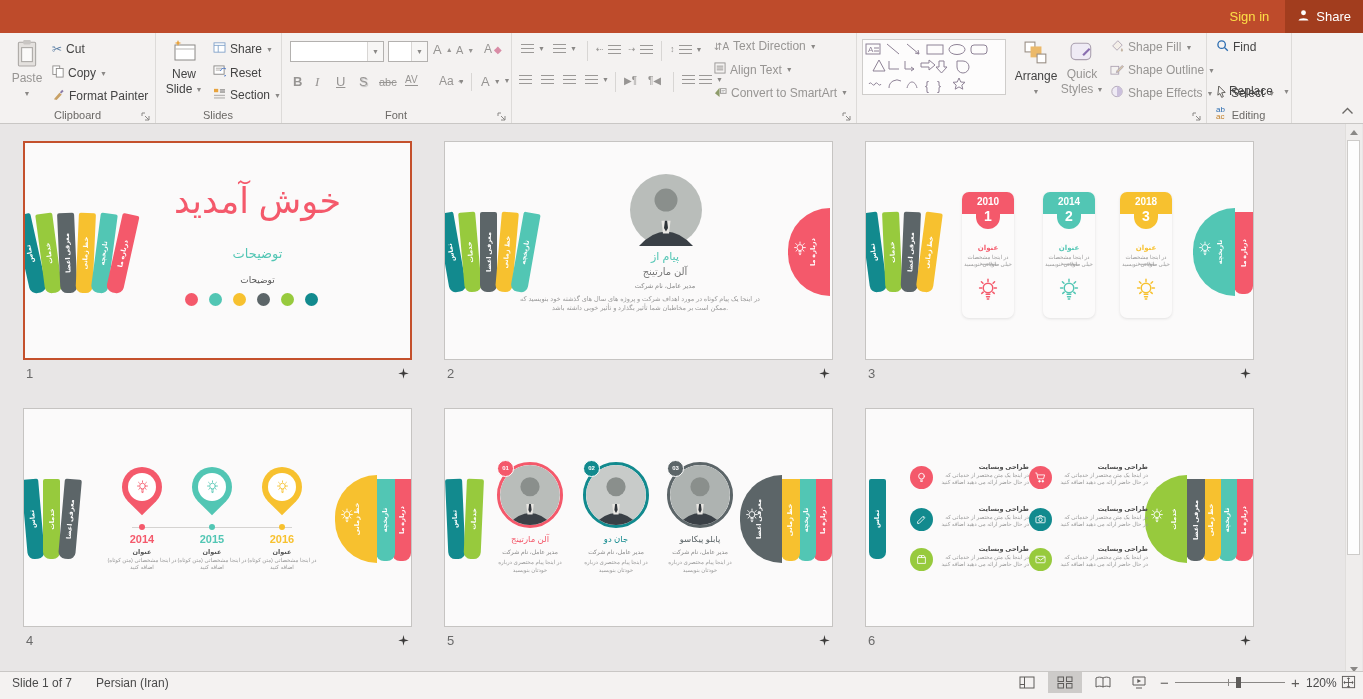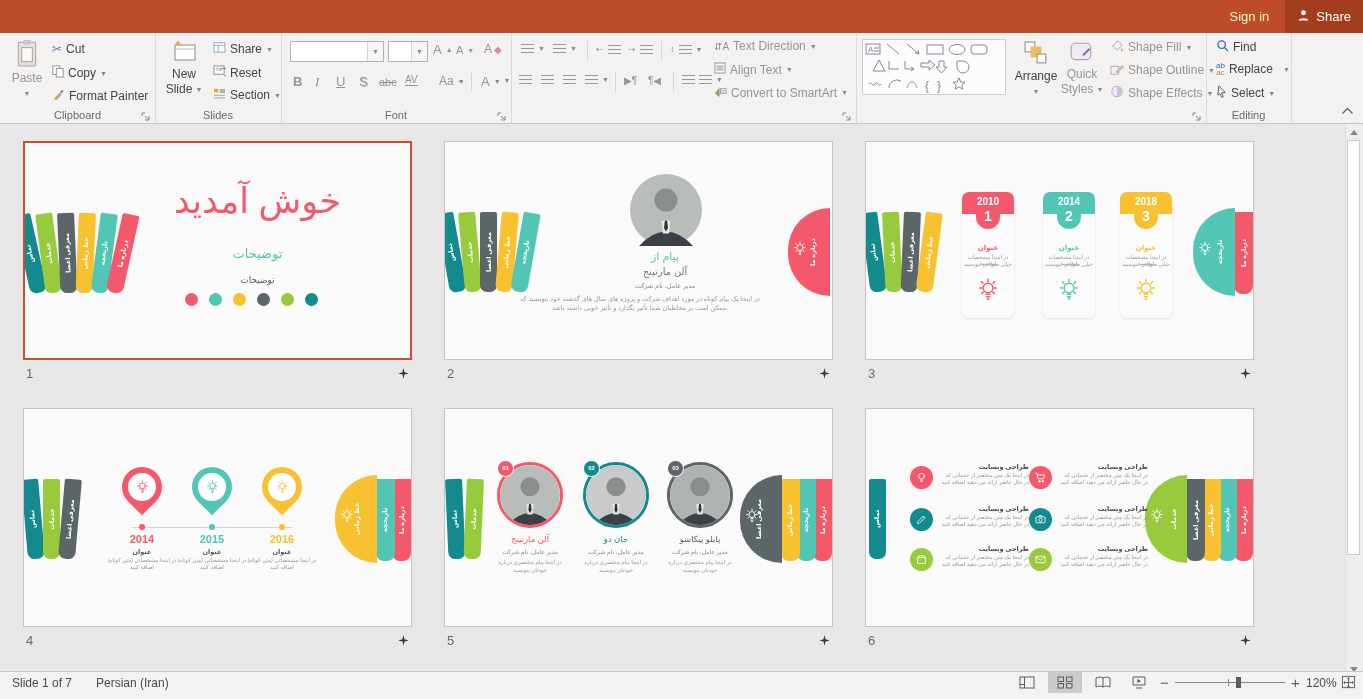--- a/index.html
+++ b/index.html
@@ -5,21 +5,21 @@
   html,body{margin:0;padding:0;background:#E8E6E6;}
   .app{position:relative;width:1363px;height:699px;overflow:hidden;background:#E8E6E6;
        font-family:"Liberation Sans","DejaVu Sans",sans-serif;-webkit-font-smoothing:antialiased;}
   
   .tabbar{position:absolute;left:0;top:0;width:100%;height:33px;background:#BE4B2B;display:flex;align-items:stretch;}
   .tab{display:flex;align-items:center;padding:0 13px;font-size:13px;color:#fff;cursor:default;}
   .tab.file{padding:0 19px;}
   .tab.active{background:#F4F2F1;color:#C24C2C;}
   .tellme{display:flex;align-items:center;gap:7px;color:#fff;font-size:13px;margin-left:14px;}
   .tb-right{margin-left:auto;display:flex;align-items:stretch;}
-  .signin{display:flex;align-items:center;padding:0 16px;color:#fef9c3;font-size:13px;}
+  .signin{display:flex;align-items:center;padding:0 16px;color:#fde047;font-size:13px;}
   .share{display:flex;align-items:center;gap:6px;padding:0 12px;background:#A23D1E;color:#fff;font-size:13px;}
   
   .ribbon{position:absolute;left:0;top:33px;width:100%;height:91px;background:#F4F2F1;border-bottom:1px solid #C9C7C5;box-sizing:border-box;}
   .g{position:absolute;top:0;height:90px;border-right:1px solid #DDDBD9;}
   .gl{position:absolute;bottom:2px;left:0;right:0;text-align:center;font-size:11px;color:#6B6966;}
   .rb{position:absolute;display:flex;align-items:center;gap:4px;font-size:12px;color:#444;white-space:nowrap;}
   .rb.dis{color:#979593;}
   .big{position:absolute;display:flex;flex-direction:column;align-items:center;justify-content:flex-start;gap:2px;font-size:12px;color:#444;text-align:center;line-height:13px;}
   .big.dis{color:#979593;}
   .dd{font-size:7px;color:#8A8886;}
@@ -346,21 +346,21 @@
 
     <div class="g" style="left:1206px;width:85px;">
       <div class="rb" style="left:10px;top:6px;">
         <span><svg width="13" height="13" viewBox="0 0 15 15">
               <circle cx="6.5" cy="6.5" r="4.3" stroke="#2B6CB0" fill="none" stroke-width="1.5"></circle>
               <path d="M9.8 9.8L13.6 13.6" stroke="#2B6CB0" stroke-width="1.5"></path>
             </svg></span>
         <span>Find</span>
       </div>
       <div class="rb" style="left:10px;top:29px;">
-        <span style="font-size:8px;line-height:7px;color:#2B6CB0;">ab<br><span style="color:#C07F28;">ac</span></span>
+        <span style="font-size:8px;line-height:7px;color:#2B6CB0;margin-top:44px;">ab<br><span style="color:#C07F28;">ac</span></span>
         <span>Replace</span>
         <span class="dd" style="margin-left:6px;">▼</span>
       </div>
       <div class="rb" style="left:10px;top:52px;">
         <span><svg width="11" height="13" viewBox="0 0 12 14">
               <path d="M3 1l7 7-3.8.4L8 12.6l-1.8.8-1.9-4.2L2 11z" fill="none" stroke="#55534F"></path>
             </svg></span>
         <span>Select</span>
         <span class="dd">▼</span>
       </div>

